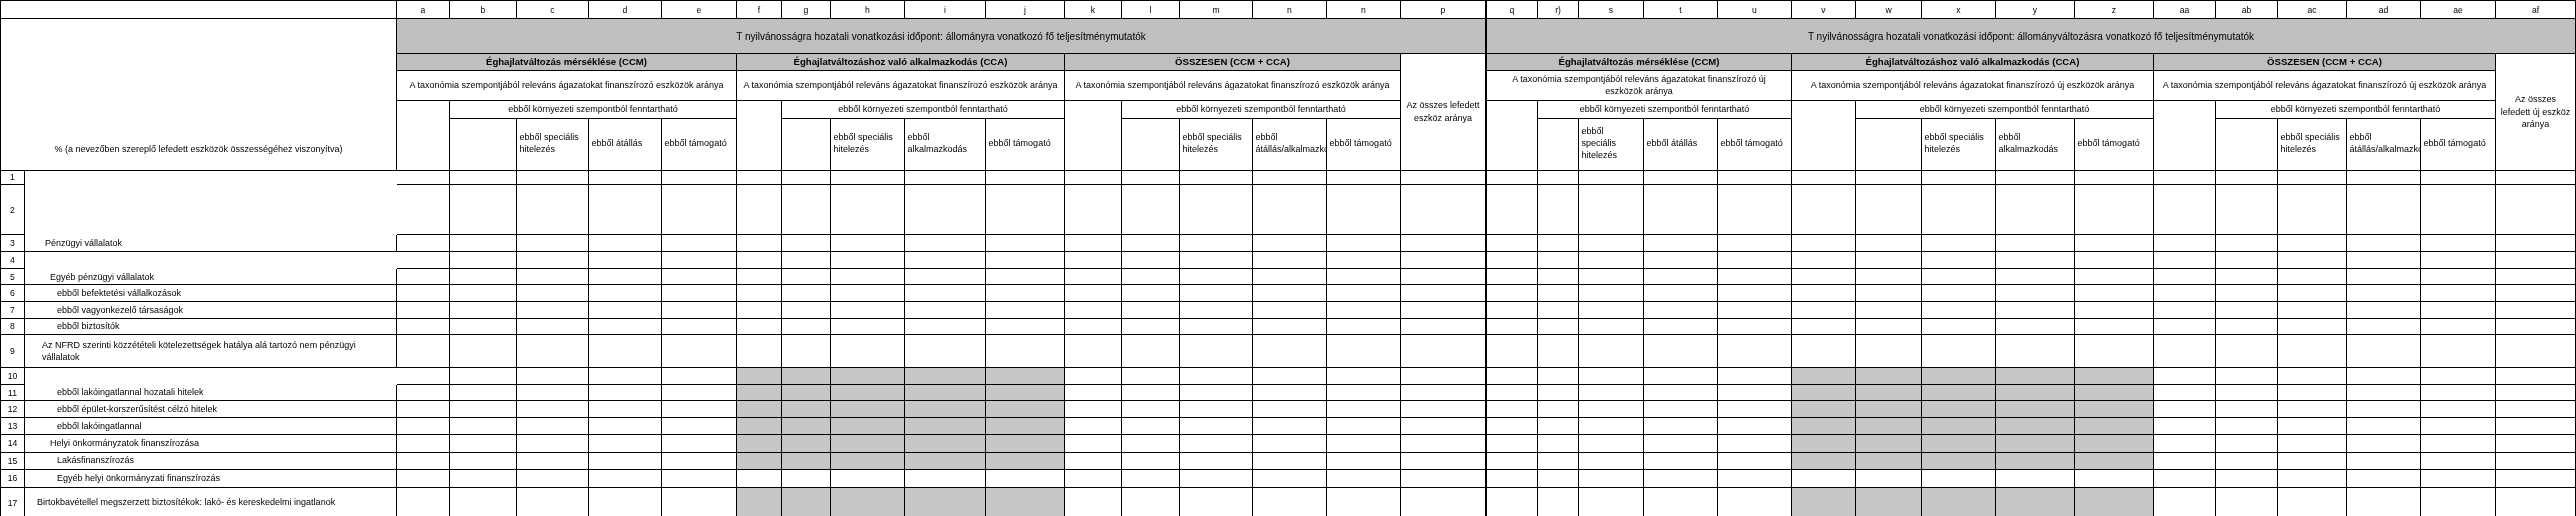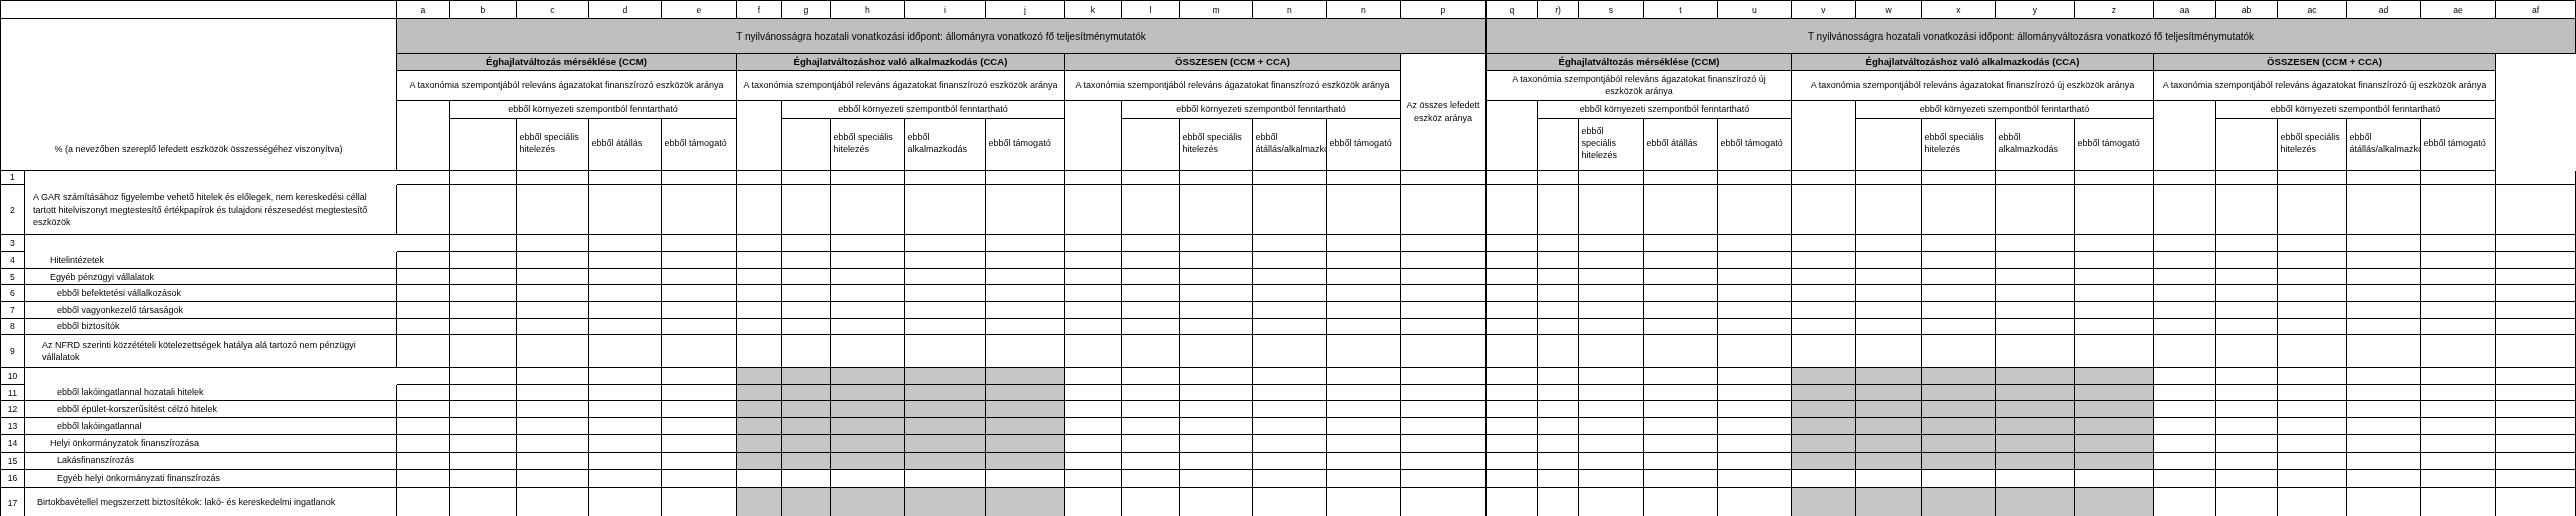--- a/index.html
+++ b/index.html
@@ -144,20 +144,21 @@
     <div class="cell leaf" style="grid-area: 6 / 27 / span 1 / span 1;">ebből alkalmazkodás</div>
     <div class="cell leaf" style="grid-area: 6 / 28 / span 1 / span 1;">ebből támogató</div>
     <div class="cell gray obj" style="grid-area: 3 / 29 / span 1 / span 5;">ÖSSZESEN (CCM + CCA)</div>
     <div class="cell lvl3" style="grid-area: 4 / 29 / span 1 / span 5;">A taxonómia szempontjából releváns ágazatokat finanszírozó új eszközök aránya</div>
     <div class="cell" style="grid-area: 5 / 29 / span 2 / span 1;"></div>
     <div class="cell lvl4" style="grid-area: 5 / 30 / span 1 / span 4;">ebből környezeti szempontból fenntartható</div>
     <div class="cell" style="grid-area: 6 / 30 / span 1 / span 1;"></div>
     <div class="cell leaf" style="grid-area: 6 / 31 / span 1 / span 1;">ebből speciális hitelezés</div>
     <div class="cell leaf" style="grid-area: 6 / 32 / span 1 / span 1;">ebből átállás/alkalmazkodás</div>
     <div class="cell leaf" style="grid-area: 6 / 33 / span 1 / span 1;">ebből támogató</div>
+    <div class="cell total" style="grid-area: 3 / 34 / span 4 / span 1;">Az összes lefedett új eszköz aránya</div>
     <div class="cell num" style="grid-area: 7 / 1 / span 1 / span 1;">1</div>
     <div class="cell" style="grid-area: 7 / 3 / span 1 / span 1;"></div>
     <div class="cell" style="grid-area: 7 / 4 / span 1 / span 1;"></div>
     <div class="cell" style="grid-area: 7 / 5 / span 1 / span 1;"></div>
     <div class="cell" style="grid-area: 7 / 6 / span 1 / span 1;"></div>
     <div class="cell" style="grid-area: 7 / 7 / span 1 / span 1;"></div>
     <div class="cell" style="grid-area: 7 / 8 / span 1 / span 1;"></div>
     <div class="cell" style="grid-area: 7 / 9 / span 1 / span 1;"></div>
     <div class="cell" style="grid-area: 7 / 10 / span 1 / span 1;"></div>
     <div class="cell" style="grid-area: 7 / 11 / span 1 / span 1;"></div>
@@ -178,21 +179,20 @@
     <div class="cell" style="grid-area: 7 / 26 / span 1 / span 1;"></div>
     <div class="cell" style="grid-area: 7 / 27 / span 1 / span 1;"></div>
     <div class="cell" style="grid-area: 7 / 28 / span 1 / span 1;"></div>
     <div class="cell" style="grid-area: 7 / 29 / span 1 / span 1;"></div>
     <div class="cell" style="grid-area: 7 / 30 / span 1 / span 1;"></div>
     <div class="cell" style="grid-area: 7 / 31 / span 1 / span 1;"></div>
     <div class="cell" style="grid-area: 7 / 32 / span 1 / span 1;"></div>
     <div class="cell" style="grid-area: 7 / 33 / span 1 / span 1;"></div>
     <div class="cell" style="grid-area: 7 / 34 / span 1 / span 1;"></div>
     <div class="cell num" style="grid-area: 8 / 1 / span 1 / span 1;">2</div>
-    <div class="cell label" style="grid-area: 8 / 2 / span 1 / span 1; padding-left: 8px;">A GAR számításához figyelembe vehető hitelek és előlegek,  nem kereskedési céllal tartott hitelviszonyt megtestesítő értékpapírok és tulajdoni részesedést megtestesítő eszközök</div>
     <div class="cell" style="grid-area: 8 / 3 / span 1 / span 1;"></div>
     <div class="cell" style="grid-area: 8 / 4 / span 1 / span 1;"></div>
     <div class="cell" style="grid-area: 8 / 5 / span 1 / span 1;"></div>
     <div class="cell" style="grid-area: 8 / 6 / span 1 / span 1;"></div>
     <div class="cell" style="grid-area: 8 / 7 / span 1 / span 1;"></div>
     <div class="cell" style="grid-area: 8 / 8 / span 1 / span 1;"></div>
     <div class="cell" style="grid-area: 8 / 9 / span 1 / span 1;"></div>
     <div class="cell" style="grid-area: 8 / 10 / span 1 / span 1;"></div>
     <div class="cell" style="grid-area: 8 / 11 / span 1 / span 1;"></div>
     <div class="cell" style="grid-area: 8 / 12 / span 1 / span 1;"></div>
@@ -212,20 +212,21 @@
     <div class="cell" style="grid-area: 8 / 26 / span 1 / span 1;"></div>
     <div class="cell" style="grid-area: 8 / 27 / span 1 / span 1;"></div>
     <div class="cell" style="grid-area: 8 / 28 / span 1 / span 1;"></div>
     <div class="cell" style="grid-area: 8 / 29 / span 1 / span 1;"></div>
     <div class="cell" style="grid-area: 8 / 30 / span 1 / span 1;"></div>
     <div class="cell" style="grid-area: 8 / 31 / span 1 / span 1;"></div>
     <div class="cell" style="grid-area: 8 / 32 / span 1 / span 1;"></div>
     <div class="cell" style="grid-area: 8 / 33 / span 1 / span 1;"></div>
     <div class="cell" style="grid-area: 8 / 34 / span 1 / span 1;"></div>
     <div class="cell num" style="grid-area: 9 / 1 / span 1 / span 1;">3</div>
+    <div class="cell label" style="grid-area: 9 / 2 / span 1 / span 1; padding-left: 20px;">Pénzügyi vállalatok</div>
     <div class="cell" style="grid-area: 9 / 3 / span 1 / span 1;"></div>
     <div class="cell" style="grid-area: 9 / 4 / span 1 / span 1;"></div>
     <div class="cell" style="grid-area: 9 / 5 / span 1 / span 1;"></div>
     <div class="cell" style="grid-area: 9 / 6 / span 1 / span 1;"></div>
     <div class="cell" style="grid-area: 9 / 7 / span 1 / span 1;"></div>
     <div class="cell" style="grid-area: 9 / 8 / span 1 / span 1;"></div>
     <div class="cell" style="grid-area: 9 / 9 / span 1 / span 1;"></div>
     <div class="cell" style="grid-area: 9 / 10 / span 1 / span 1;"></div>
     <div class="cell" style="grid-area: 9 / 11 / span 1 / span 1;"></div>
     <div class="cell" style="grid-area: 9 / 12 / span 1 / span 1;"></div>
@@ -245,21 +246,20 @@
     <div class="cell" style="grid-area: 9 / 26 / span 1 / span 1;"></div>
     <div class="cell" style="grid-area: 9 / 27 / span 1 / span 1;"></div>
     <div class="cell" style="grid-area: 9 / 28 / span 1 / span 1;"></div>
     <div class="cell" style="grid-area: 9 / 29 / span 1 / span 1;"></div>
     <div class="cell" style="grid-area: 9 / 30 / span 1 / span 1;"></div>
     <div class="cell" style="grid-area: 9 / 31 / span 1 / span 1;"></div>
     <div class="cell" style="grid-area: 9 / 32 / span 1 / span 1;"></div>
     <div class="cell" style="grid-area: 9 / 33 / span 1 / span 1;"></div>
     <div class="cell" style="grid-area: 9 / 34 / span 1 / span 1;"></div>
     <div class="cell num" style="grid-area: 10 / 1 / span 1 / span 1;">4</div>
-    <div class="cell label" style="grid-area: 10 / 2 / span 1 / span 1; padding-left: 25px;">Hitelintézetek</div>
     <div class="cell" style="grid-area: 10 / 3 / span 1 / span 1;"></div>
     <div class="cell" style="grid-area: 10 / 4 / span 1 / span 1;"></div>
     <div class="cell" style="grid-area: 10 / 5 / span 1 / span 1;"></div>
     <div class="cell" style="grid-area: 10 / 6 / span 1 / span 1;"></div>
     <div class="cell" style="grid-area: 10 / 7 / span 1 / span 1;"></div>
     <div class="cell" style="grid-area: 10 / 8 / span 1 / span 1;"></div>
     <div class="cell" style="grid-area: 10 / 9 / span 1 / span 1;"></div>
     <div class="cell" style="grid-area: 10 / 10 / span 1 / span 1;"></div>
     <div class="cell" style="grid-area: 10 / 11 / span 1 / span 1;"></div>
     <div class="cell" style="grid-area: 10 / 12 / span 1 / span 1;"></div>

